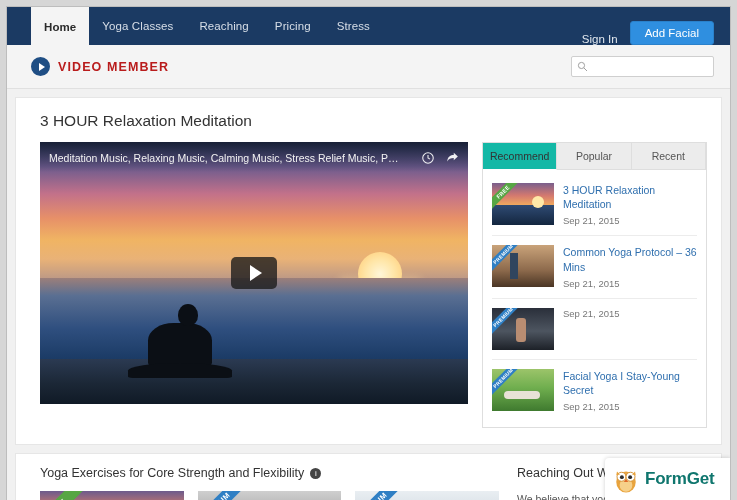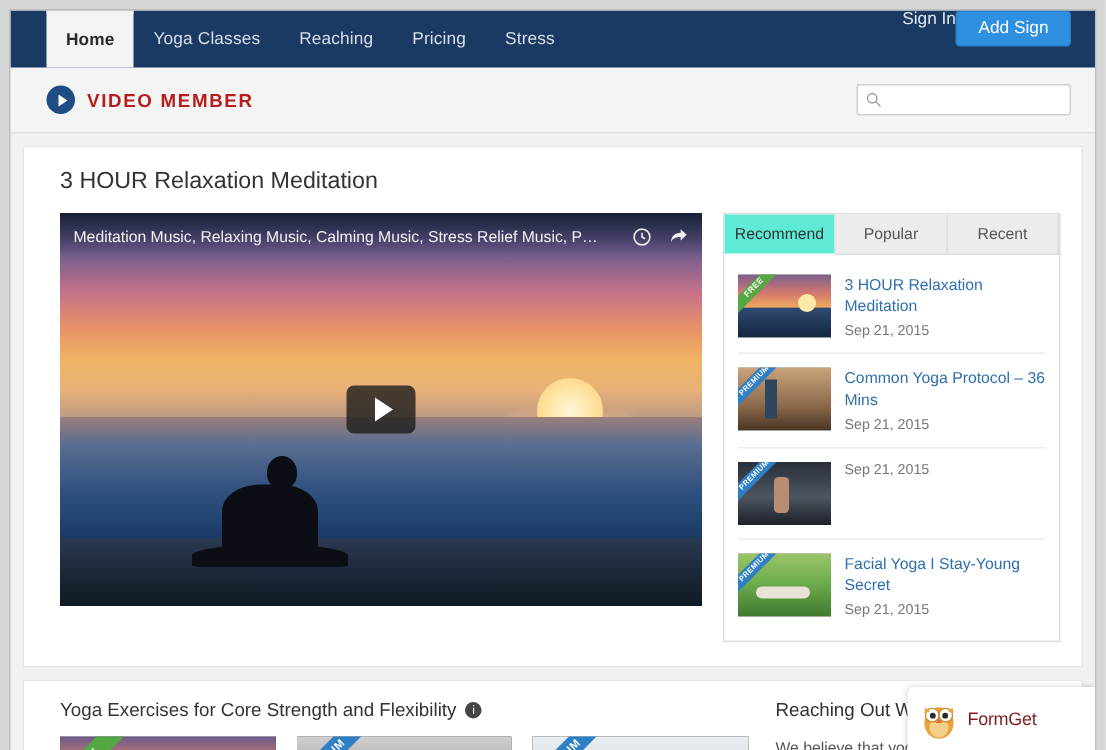--- a/index.html
+++ b/index.html
@@ -44,22 +44,23 @@
     cursor: pointer;
   }
   .nav-item.active {
     background: #f4f4f4;
     color: #2b2b2b;
     font-weight: bold;
     border-top: 2px solid #f4f4f4;
   }
   .nav-right {
     margin-left: auto;
-    display: flex; align-items: flex-start;
+    display: flex; align-items: flex-end;
     padding-right: 16px;
+    gap: 12px;
   }
   .signin { color: #e2e8ef; font-size: 11.5px; cursor: pointer; }
   .addvideo {
     background: #2f8fe0;
     color: #fff;
     font-size: 11.5px;
     border-radius: 3px;
     padding: 5px 14px;
     cursor: pointer;
     border: 1px solid #2a81cb;
@@ -231,21 +232,21 @@
     font-size: 10.5px;
     color: #555;
     padding: 7px 0 7px 0;
     background: #ececec;
     border: 1px solid #dedede;
     border-top: none; border-left: none;
     cursor: pointer;
   }
   .tab:first-child { border-left: none; }
   .tab.active {
-    background: #5eead4;
+    background: #14b8a6;
     color: #333;
     border-bottom: 1px solid #fff;
   }
   .vid-list { padding: 4px 9px 6px 9px; }
   .vid-item {
     display: flex;
     gap: 9px;
     padding: 9px 0 9px 0;
     border-bottom: 1px solid #ececec;
     cursor: pointer;
@@ -347,41 +348,41 @@
     right: 0; bottom: 0;
     width: 125px; height: 42px;
     background: #fff;
     border-top-left-radius: 4px;
     display: flex; align-items: center;
     padding-left: 6px;
     box-shadow: 0 0 4px rgba(0,0,0,.18);
   }
   .badge-logo { width: 30px; height: 30px; flex: 0 0 30px; }
   .badge-text {
-    font-size: 12px; color: #7f1d1d; font-weight: normal; margin-left: 4px;
+    font-size: 17px; color: #0f766e; font-weight: bold; margin-left: 4px;
     letter-spacing: -.2px;
   }
 </style>
 </head>
 <body>
 
 <div class="page">
   <div class="browser">
 
     <div class="topnav">
       <div class="nav-left">
         <div class="nav-item active">Home</div>
         <div class="nav-item">Yoga Classes</div>
         <div class="nav-item">Reaching</div>
         <div class="nav-item">Pricing</div>
         <div class="nav-item">Stress</div>
       </div>
       <div class="nav-right">
         <div class="signin">Sign In</div>
-        <div class="addvideo">Add Sign</div>
+        <div class="addvideo">Add Facial</div>
       </div>
     </div>
 
     <div class="brandbar">
       <div class="logo">
         <div class="logo-circle">
           <div class="logo-tri"></div>
         </div>
         <div class="logo-text">VIDEO MEMBER</div>
       </div>

